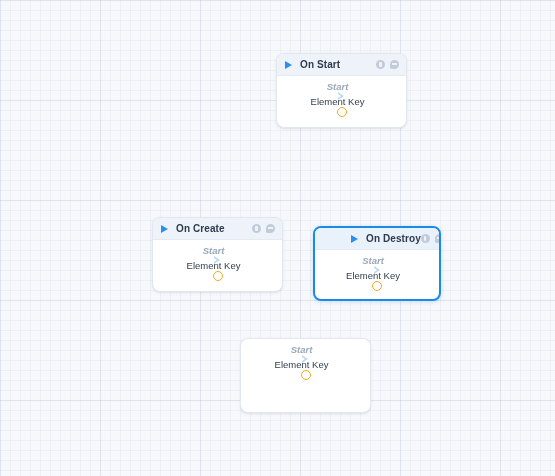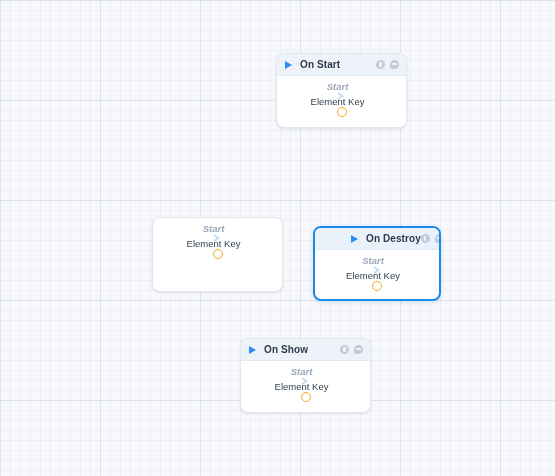--- a/index.html
+++ b/index.html
@@ -198,20 +198,28 @@
           <span class="port-label exec">Start</span>
           <span class="port-tri"></span>
         </div>
         <div class="port-row">
           <span class="port-label">Element Key</span>
           <span class="port-ring"></span>
         </div>
       </div>
     </div>
     <div class="node" style="left: 152px; top: 217px; width: 131px; height: 75px;">
+      <div class="node-header">
+        <span class="play-icon"></span>
+        <span class="node-title">On Create</span>
+        <span class="header-icons">
+          <span class="hdr-icon help"></span>
+          <span class="hdr-icon comment"></span>
+        </span>
+      </div>
       <div class="node-body">
         <div class="port-row">
           <span class="port-label exec">Start</span>
           <span class="port-tri"></span>
         </div>
         <div class="port-row">
           <span class="port-label">Element Key</span>
           <span class="port-ring"></span>
         </div>
       </div>
@@ -230,28 +238,20 @@
           <span class="port-label exec">Start</span>
           <span class="port-tri"></span>
         </div>
         <div class="port-row">
           <span class="port-label">Element Key</span>
           <span class="port-ring"></span>
         </div>
       </div>
     </div>
     <div class="node" style="left: 240px; top: 338px; width: 131px; height: 75px;">
-      <div class="node-header">
-        <span class="play-icon"></span>
-        <span class="node-title">On Show</span>
-        <span class="header-icons">
-          <span class="hdr-icon help"></span>
-          <span class="hdr-icon comment"></span>
-        </span>
-      </div>
       <div class="node-body">
         <div class="port-row">
           <span class="port-label exec">Start</span>
           <span class="port-tri"></span>
         </div>
         <div class="port-row">
           <span class="port-label">Element Key</span>
           <span class="port-ring"></span>
         </div>
       </div>

